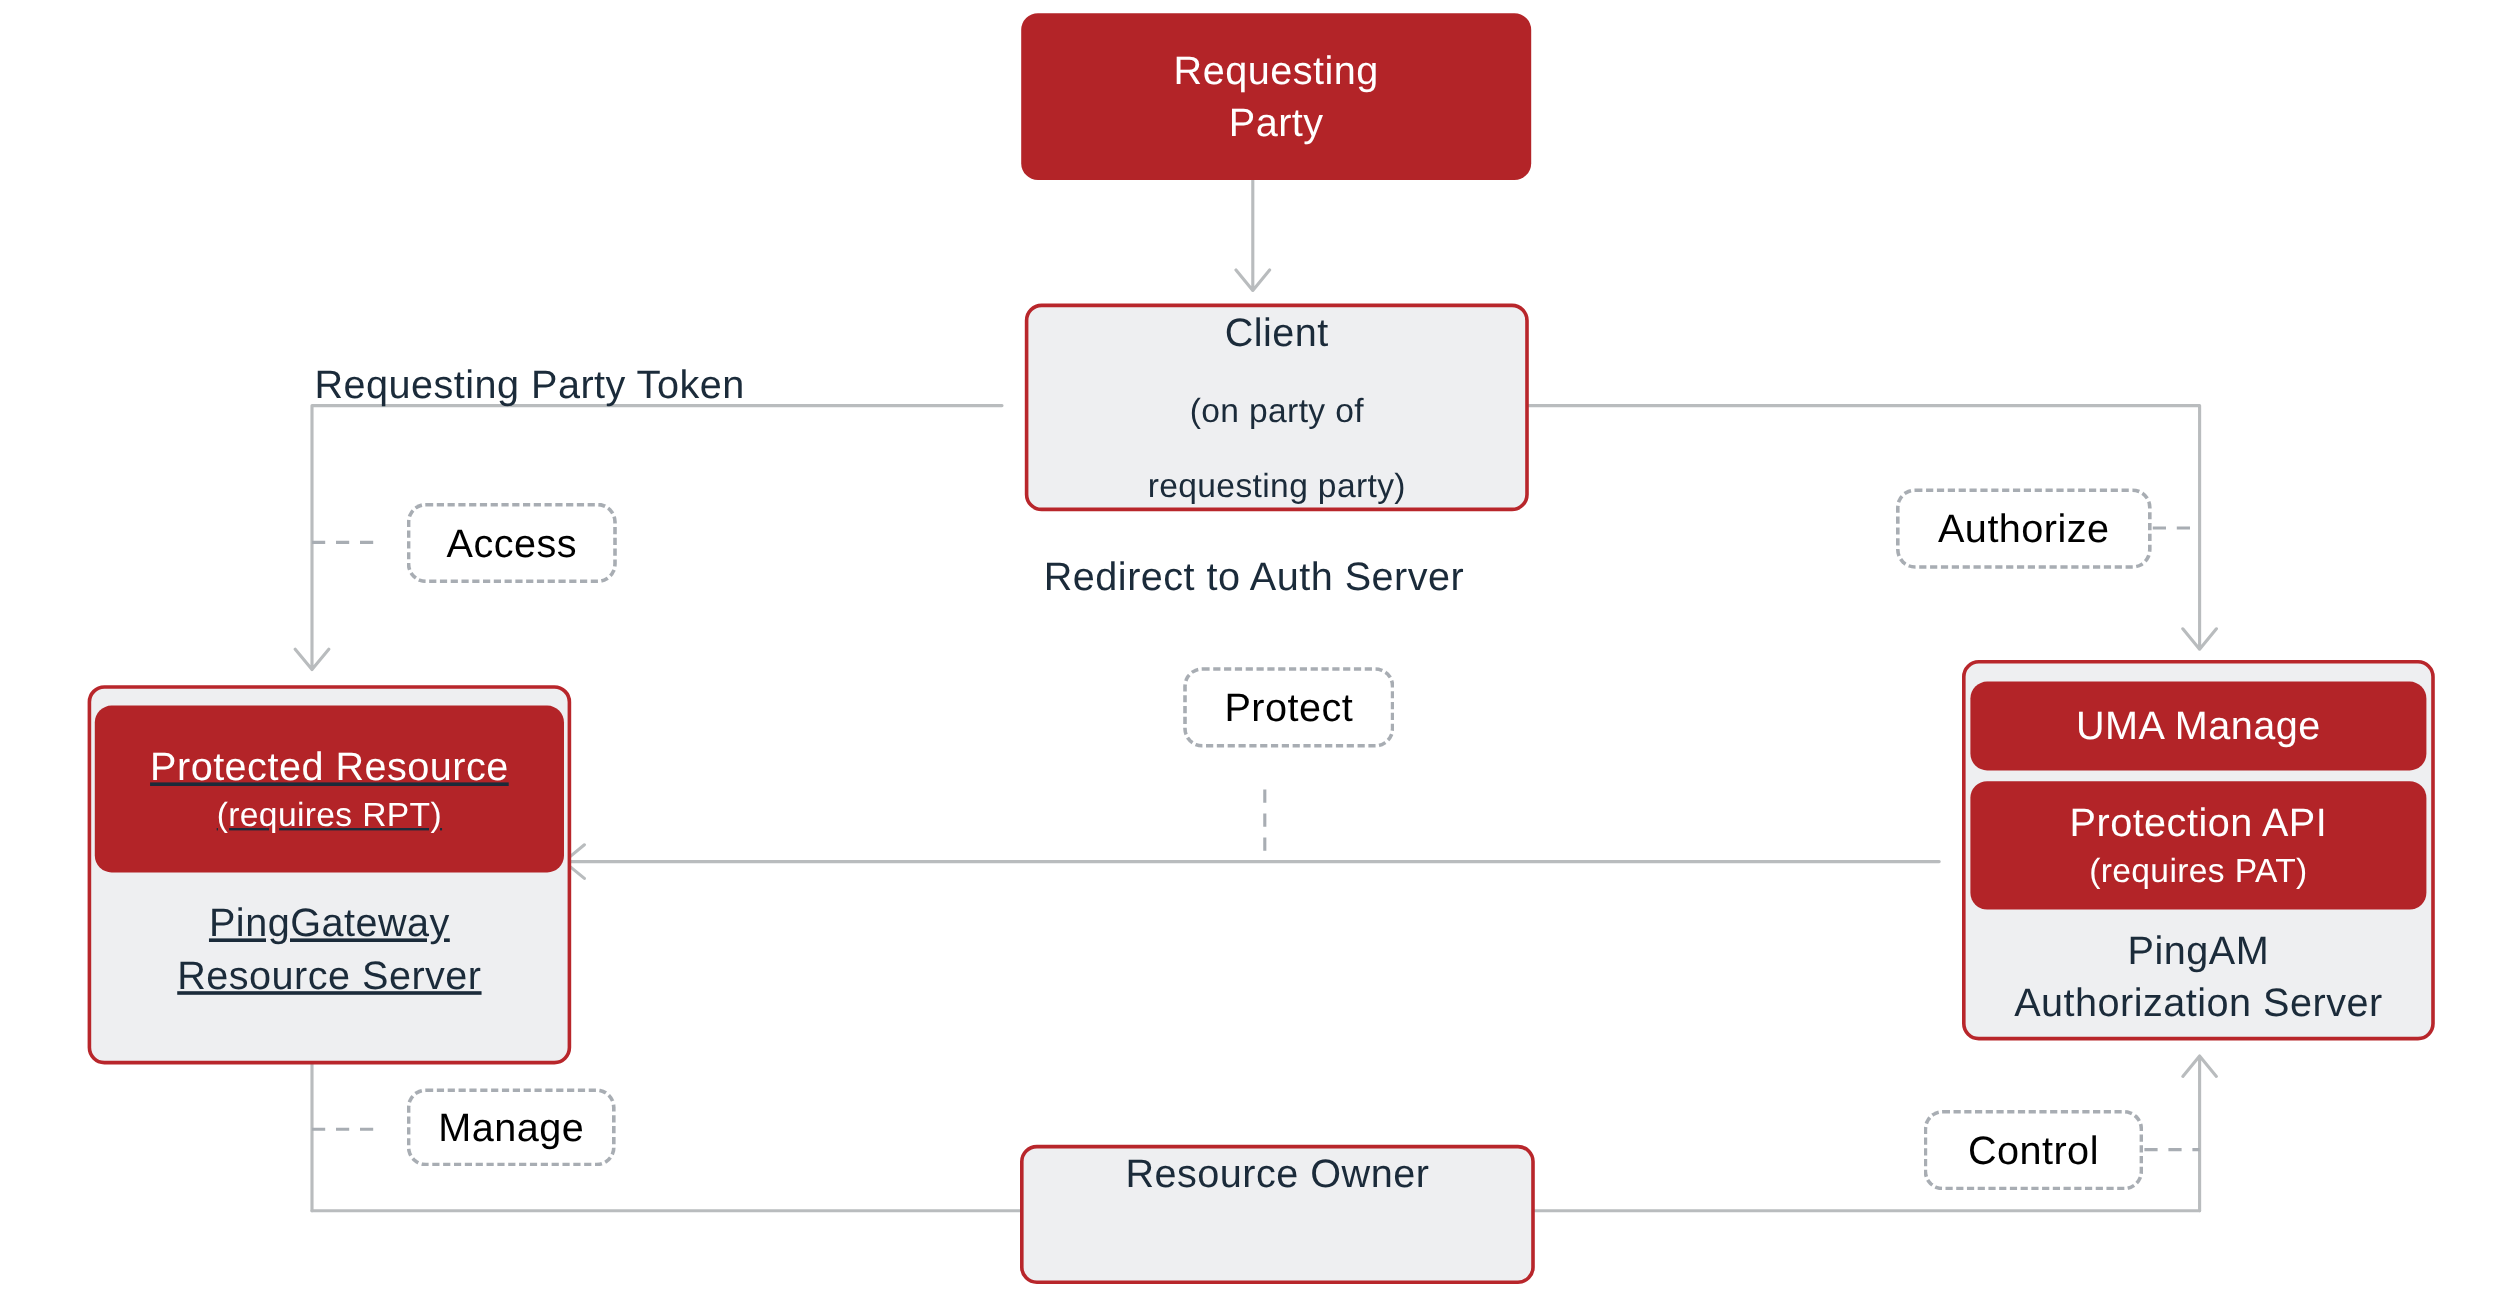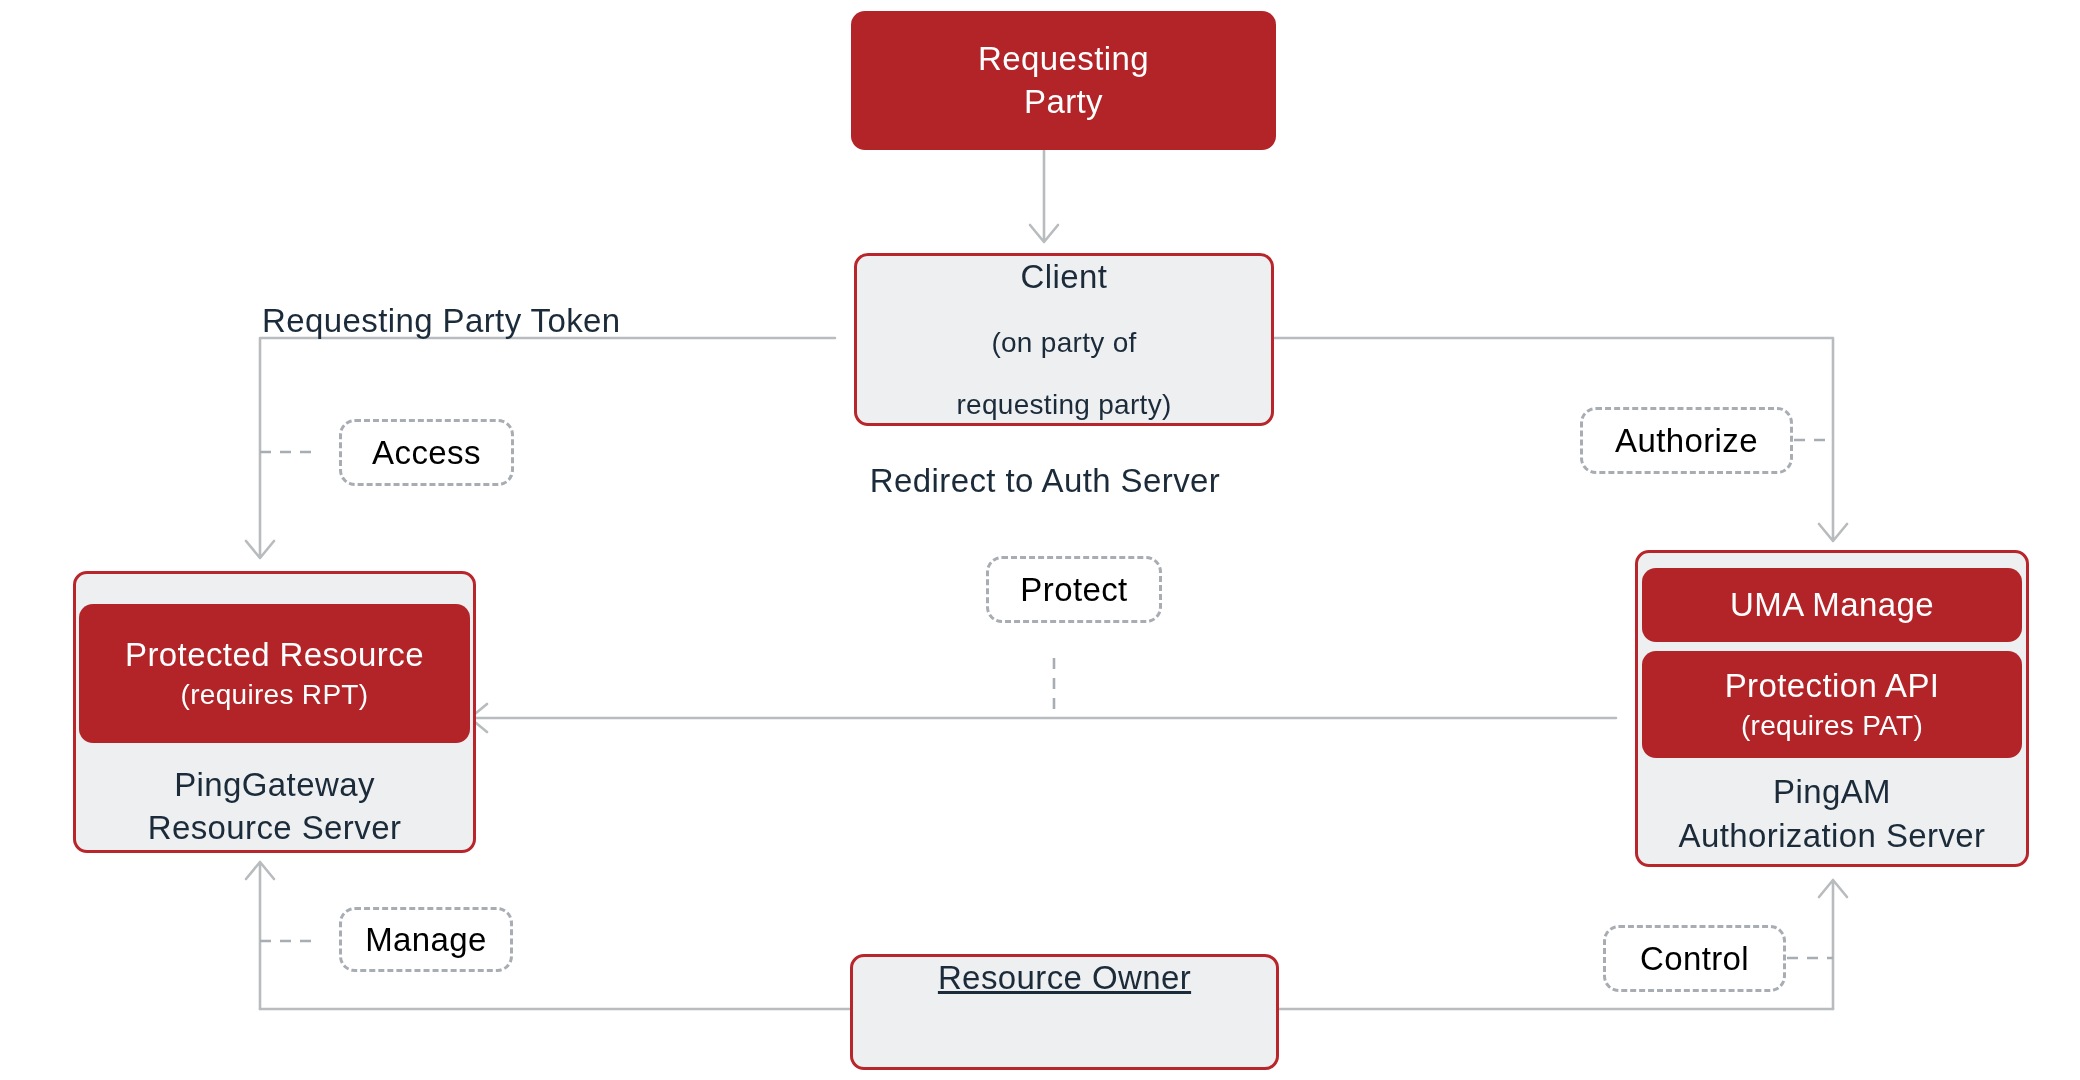--- a/index.html
+++ b/index.html
@@ -89,21 +89,21 @@
 
   <div class="lbl lbl-center" style="left:835px;top:462px;width:420px;">Redirect to Auth Server</div>
 
 
   <div class="abs chip" style="left:320px;top:419px;width:175px;height:67px;">Access</div>
   <div class="abs chip" style="left:1561px;top:407px;width:213px;height:67px;">Authorize</div>
   <div class="abs chip" style="left:967px;top:556px;width:176px;height:67px;">Protect</div>
   <div class="abs chip" style="left:320px;top:907px;width:174px;height:65px;">Manage</div>
   <div class="abs chip" style="left:1584px;top:925px;width:183px;height:67px;">Control</div>
 
-  <div class="abs box-gray" style="left:54px;top:571px;width:403px;height:282px;justify-content:flex-end;">
+  <div class="abs box-gray" style="left:54px;top:571px;width:403px;height:316px;justify-content:flex-start;text-decoration:underline;">
     <div class="box-red inner-pad" style="margin-top:14px;width:371px;height:139px;flex:none;">
       <div class="t-main">Protected Resource</div>
       <div class="t-sub">(requires RPT)</div>
     </div>
     <div class="navy-lines" style="margin-top:20px;">
       <div>PingGateway</div>
       <div>Resource Server</div>
     </div>
   </div>
 
@@ -114,17 +114,17 @@
     <div class="box-red inner-pad" style="margin-top:9px;width:360px;height:107px;flex:none;">
       <div class="t-main">Protection API</div>
       <div class="t-sub">(requires PAT)</div>
     </div>
     <div class="navy-lines" style="margin-top:12px;">
       <div>PingAM</div>
       <div>Authorization Server</div>
     </div>
   </div>
 
-  <div class="abs box-gray" style="left:831px;top:954px;width:429px;height:116px;text-decoration:underline;">
+  <div class="abs box-gray" style="left:831px;top:954px;width:429px;height:116px;">
     <div class="t-main">Resource Owner</div>
   </div>
 
 </div>
 
 </body></html>

